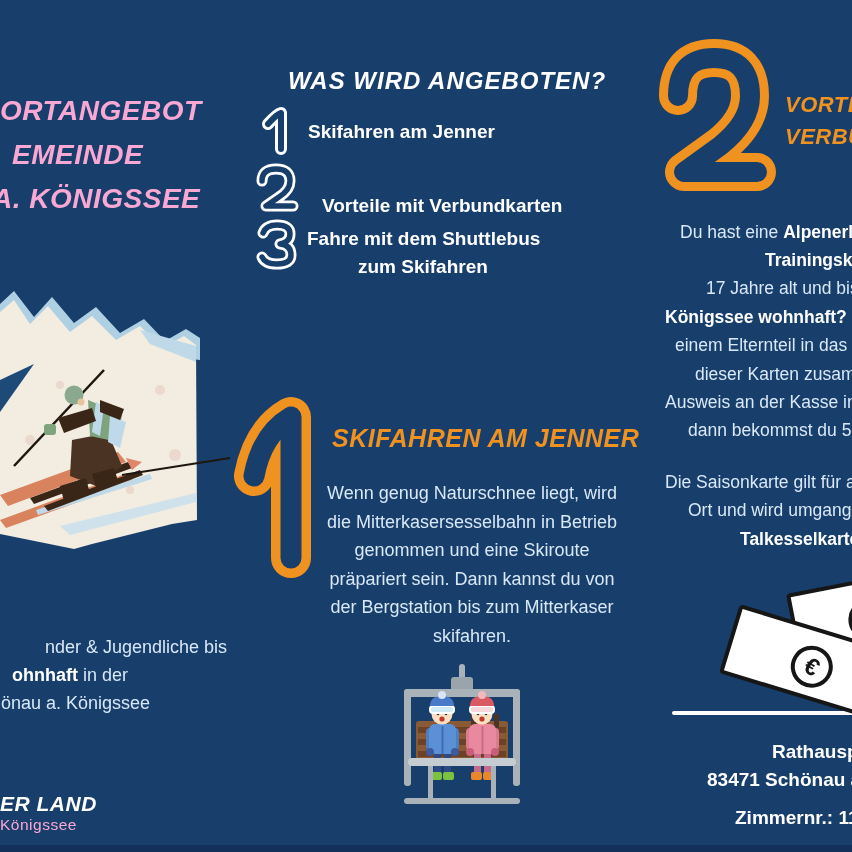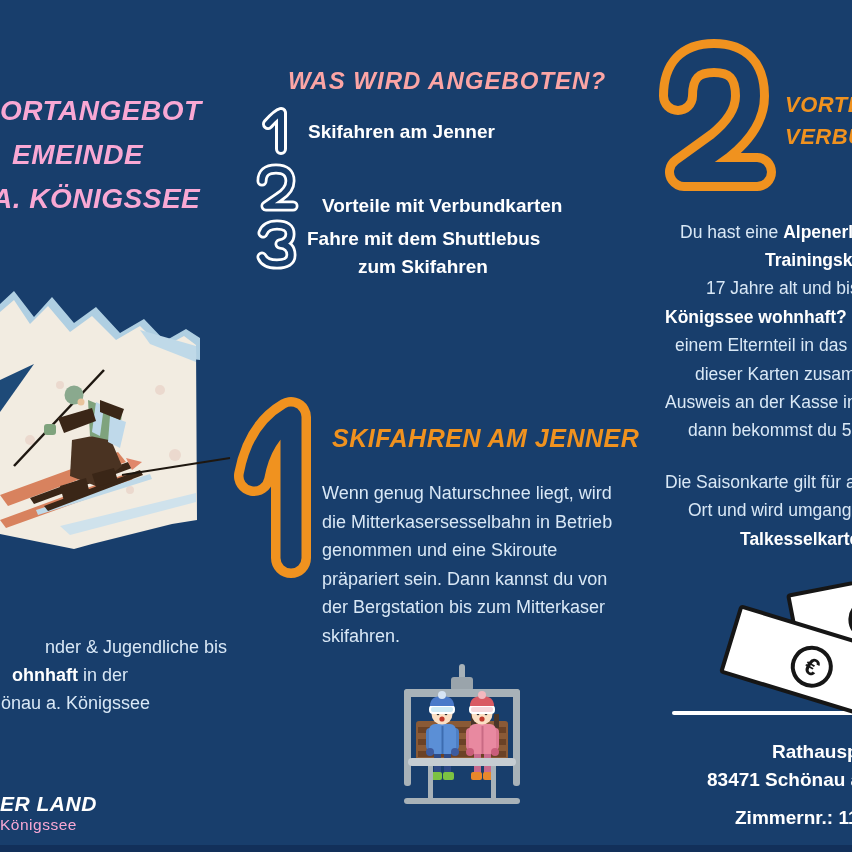--- a/index.html
+++ b/index.html
@@ -17,28 +17,28 @@
   #title2{left:12px;top:141px;font-style:italic;}
   #title3{left:-8px;top:185px;}
   .info-line{color:#D9E8F6;font-size:18px;line-height:1;}
   #info1{left:0;top:638px;margin-left:45px;}
   #info2{left:0;top:666px;margin-left:12px;}
   #info3{left:-9px;top:694px;}
   #logo1{left:0;top:792px;color:#FFFFFF;font-weight:bold;font-style:italic;font-size:21px;letter-spacing:.5px;}
   #logo2{left:0;top:816px;color:#f9a8d4;font-size:15.5px;letter-spacing:.5px;}
   #ski-illo{left:0;top:290px;}
   
-  #mid-heading{left:288px;top:67px;color:#fca5a5;font-weight:bold;font-style:italic;font-size:24px;letter-spacing:1px;}
+  #mid-heading{left:288px;top:67px;color:#ffffff;font-weight:bold;font-style:italic;font-size:24px;letter-spacing:1px;}
   .offer-label{color:#FFFFFF;font-weight:bold;font-size:19px;line-height:1;}
   #offer1a{left:308px;top:122px;}
   #offer2a{left:322px;top:196px;}
   #offer3a{left:307px;top:229px;}
   #offer3b{left:358px;top:257px;}
   #sec1-heading{left:332px;top:424px;color:#F0921F;font-weight:bold;font-style:italic;font-size:25px;letter-spacing:.5px;}
-  #sec1-body{left:322px;top:479px;width:300px;text-align:left;color:#D9E8F6;font-size:18px;line-height:28.6px;white-space:normal;}
+  #sec1-body{left:322px;top:479px;width:300px;text-align:center;color:#D9E8F6;font-size:18px;line-height:28.6px;white-space:normal;}
   #chairlift-illo{left:398px;top:664px;}
   
   .r-heading{color:#F0921F;font-weight:bold;font-style:italic;font-size:22px;letter-spacing:.5px;line-height:1;}
   #rhead1{left:785px;top:94px;}
   #rhead2{left:785px;top:126px;}
   .rline{color:#D9E8F6;font-size:17.5px;line-height:1.2;}
   #p1l1{left:680px;top:222px;} #p1l2{left:765px;top:250px;}
   #p1l3{left:706px;top:278px;} #p1l4{left:665px;top:307px;}
   #p1l5{left:675px;top:335px;} #p1l6{left:695px;top:364px;}
   #p1l7{left:665px;top:392px;} #p1l8{left:688px;top:420px;}

